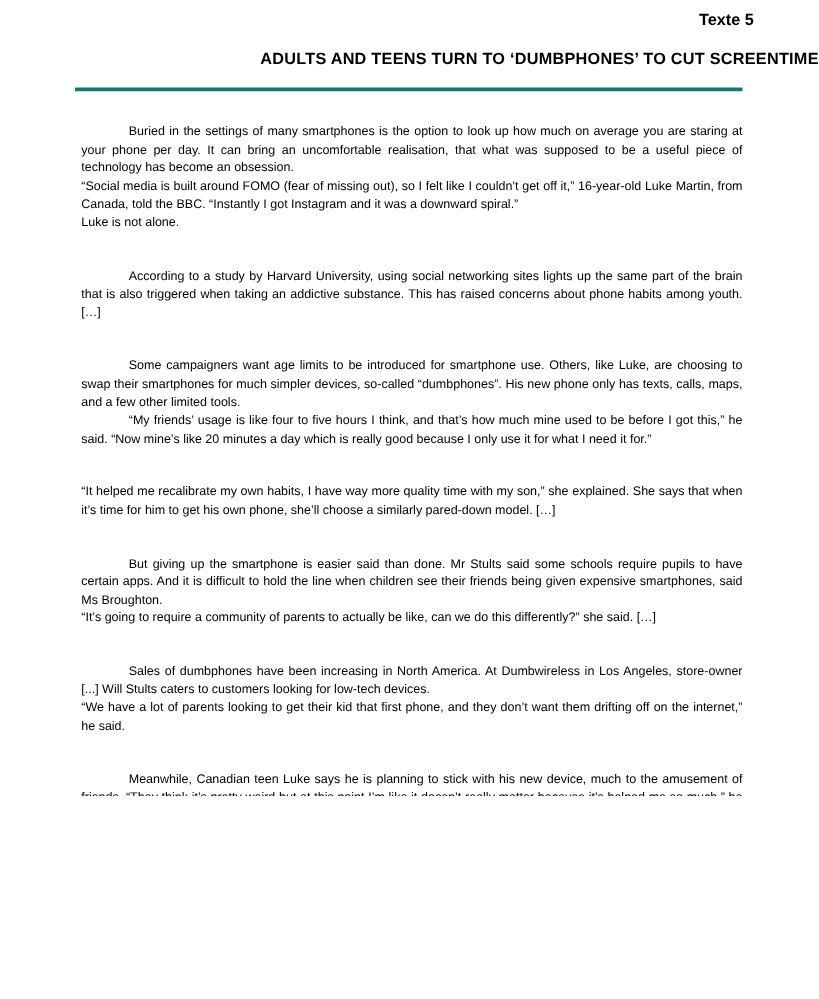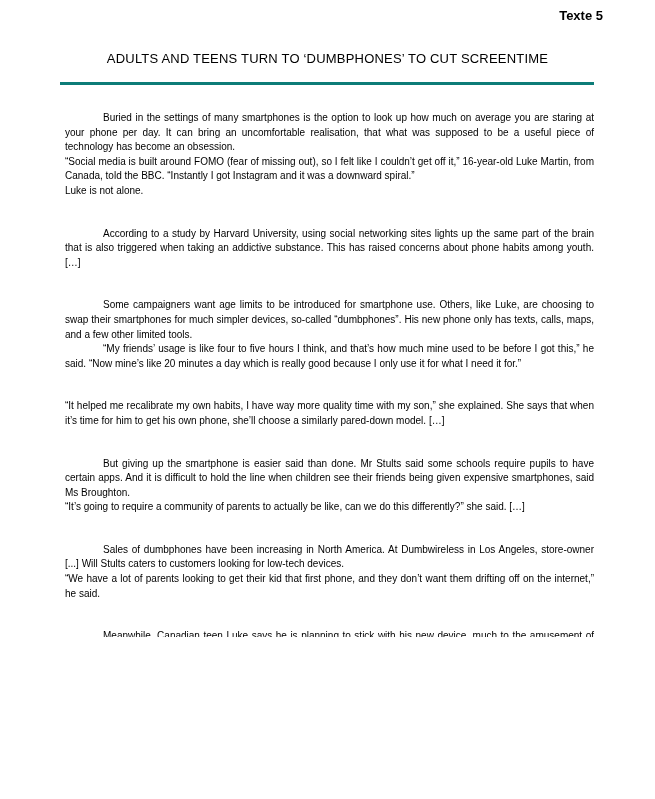--- a/index.html
+++ b/index.html
@@ -20,24 +20,24 @@
   .texte-label {
     position: absolute;
     top: 8px;
     right: 52px;
     font-size: 13px;
     font-weight: bold;
     white-space: nowrap;
   }
   .title {
     margin: 0;
-    padding-top: 51px;
-    text-align: center;
+    padding-top: 39px;
+    text-align: right;
     font-size: 13px;
-    font-weight: normal;
+    font-weight: bold;
     letter-spacing: 0.2px;
   }
   .title-rule {
     height: 3px;
     margin: 16px 61px 0 60px;
     background: #0d7c78;
   }
   .body-text {
     margin: 26px 61px 0 65px;
     font-size: 10px;

